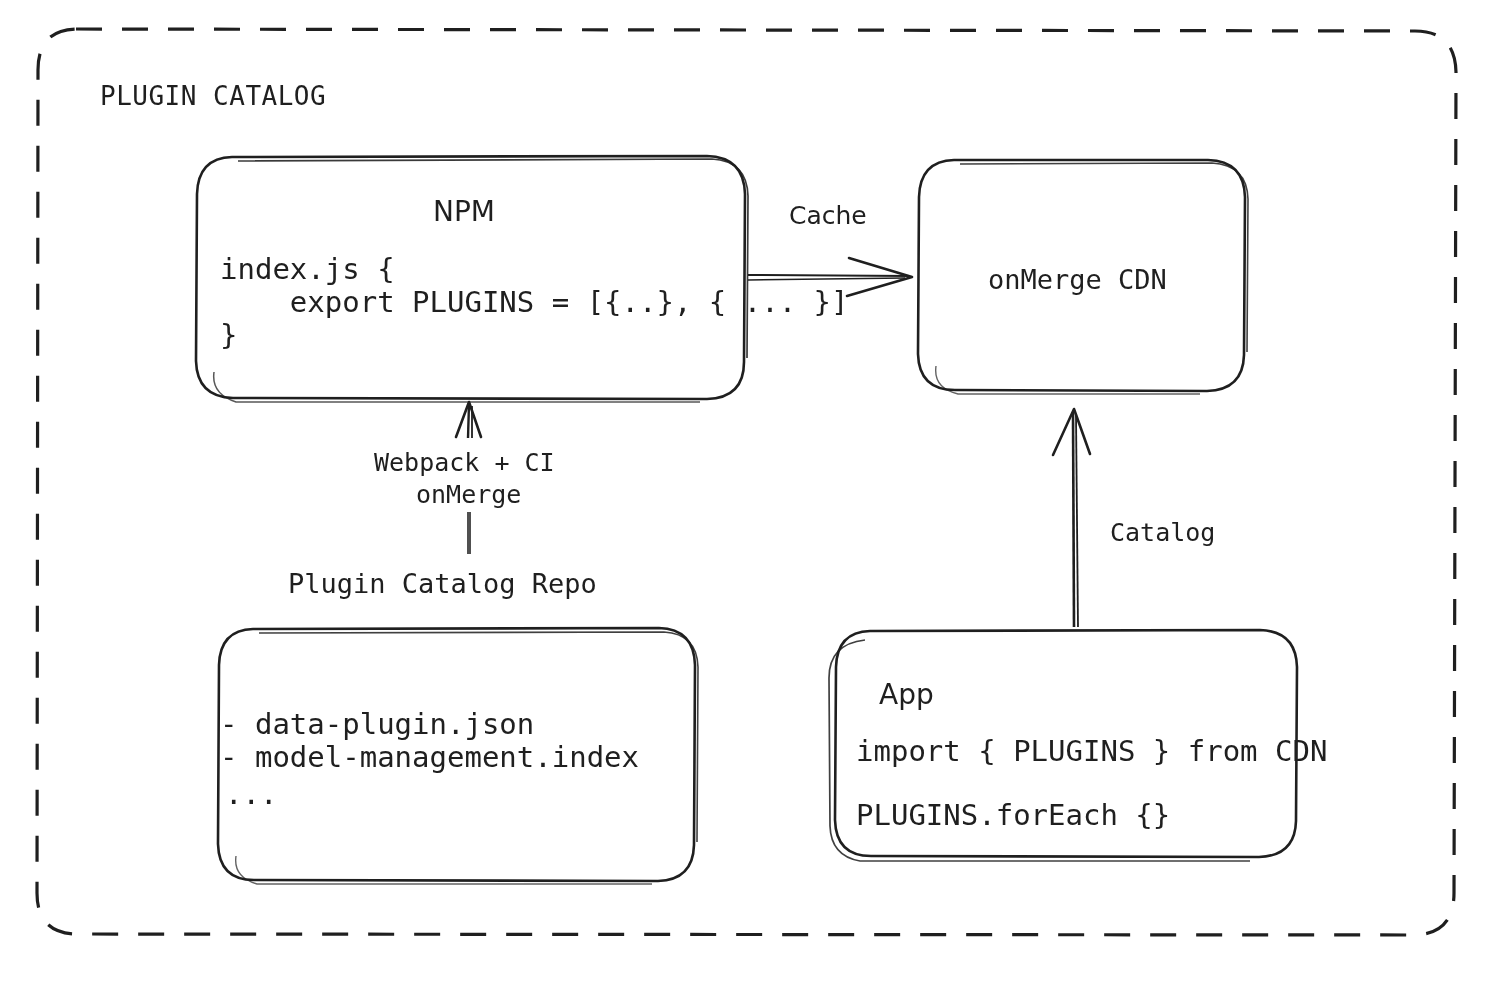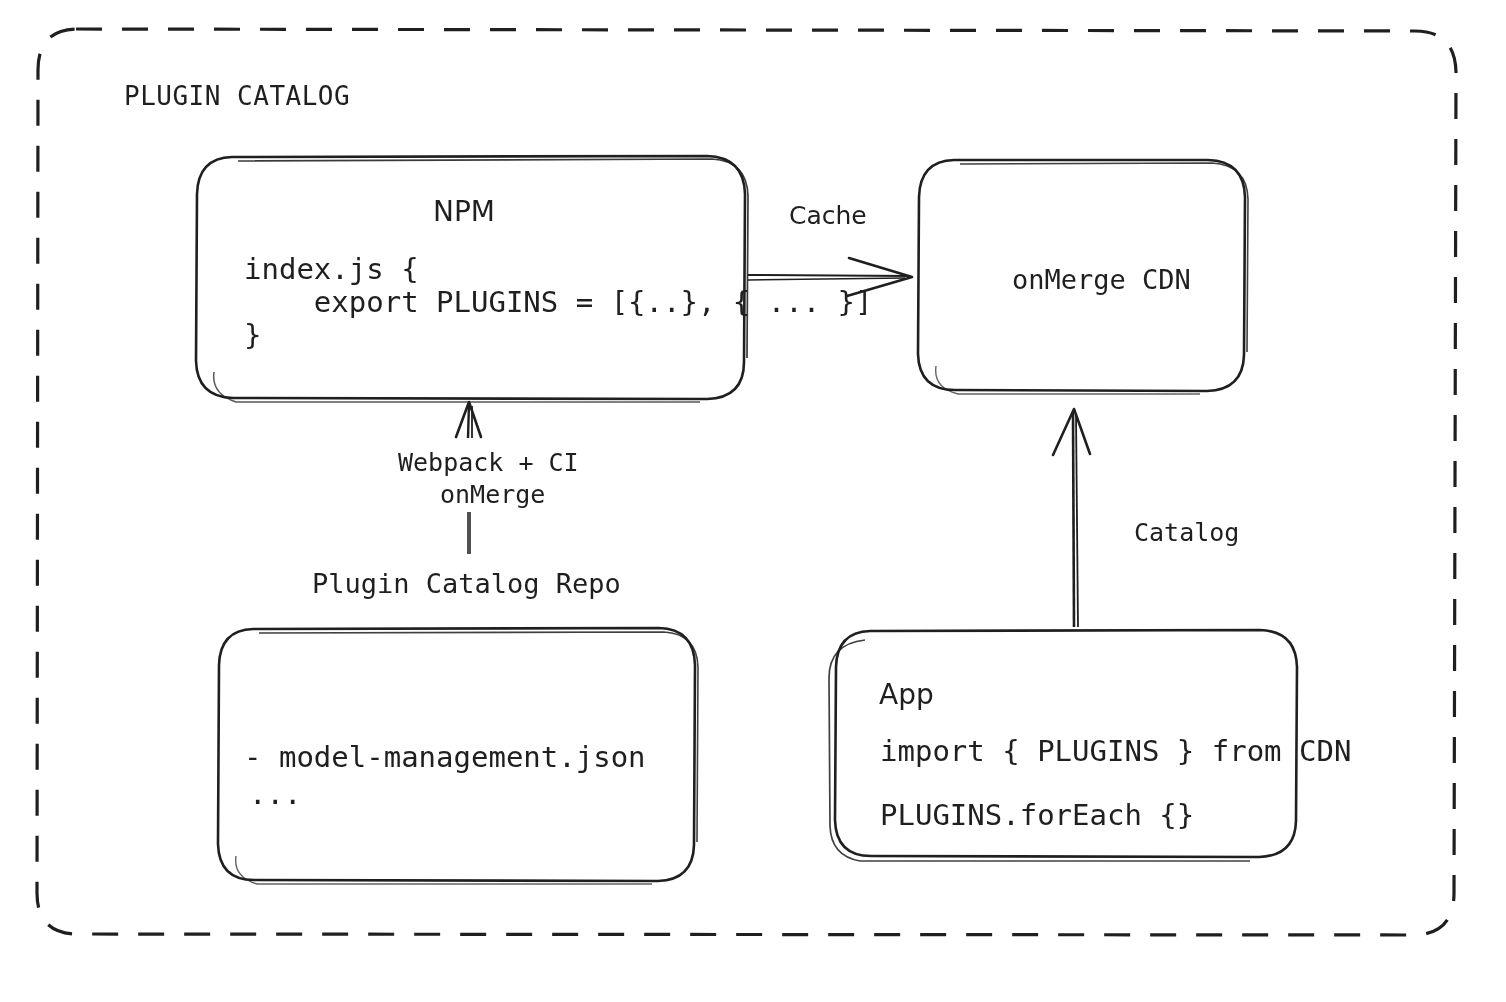--- a/index.html
+++ b/index.html
@@ -25,21 +25,20 @@
     pointer-events: none;
   }
   .lbl {
     position: absolute;
     white-space: pre;
     color: #1f1f1f;
     line-height: 1.0;
   }
   .mono {
     font-family: "DejaVu Sans Mono", monospace;
-    margin-left: 24px;
   }
   .sans {
     font-family: "DejaVu Sans", sans-serif;
   }
   .group-title {
     font-size: 26px;
     letter-spacing: 0.5px;
   }
   .box-title-sans {
     font-size: 28px;
@@ -132,22 +131,23 @@
   <div class="lbl mono outer-title" style="left:988px; top:266px;">onMerge CDN</div>
 
   <div class="lbl sans edge-label-sans" style="left:789px; top:203px;">Cache</div>
 
   <div class="lbl mono edge-label" style="left:374px; top:450px;">Webpack + CI</div>
 
   <div class="lbl mono edge-label" style="left:416px; top:482px;">onMerge</div>
 
   <div class="lbl mono outer-title" style="left:288px; top:570px;">Plugin Catalog Repo</div>
 
+  <div class="lbl mono list-line" style="left:220px; top:710px;">- data-plugin.json</div>
 
-  <div class="lbl mono list-line" style="left:220px; top:743px;">- model-management.json</div>
+  <div class="lbl mono list-line" style="left:220px; top:743px;">- model-management.index</div>
 
   <div class="lbl mono list-line" style="left:225px; top:780px;">...</div>
 
   <div class="lbl mono edge-label" style="left:1110px; top:520px;">Catalog</div>
 
   <div class="lbl sans box-title-sans" style="left:879px; top:681px;">App</div>
 
   <div class="lbl mono code-line" style="left:856px; top:737px;">import { PLUGINS } from CDN</div>
 
   <div class="lbl mono code-line" style="left:856px; top:801px;">PLUGINS.forEach {}</div>

